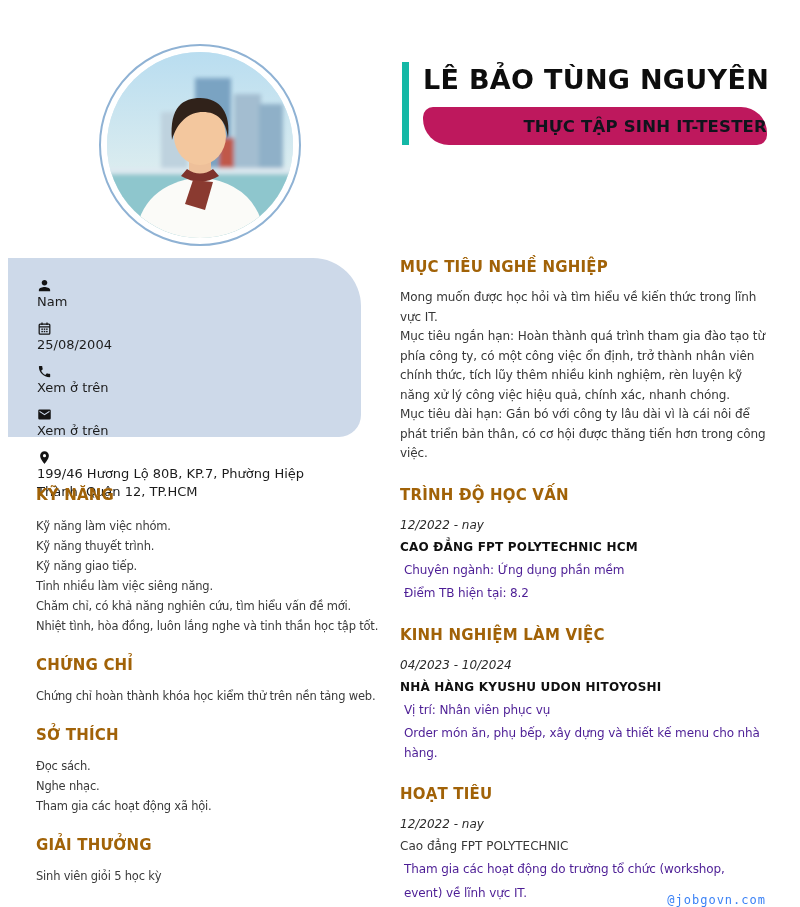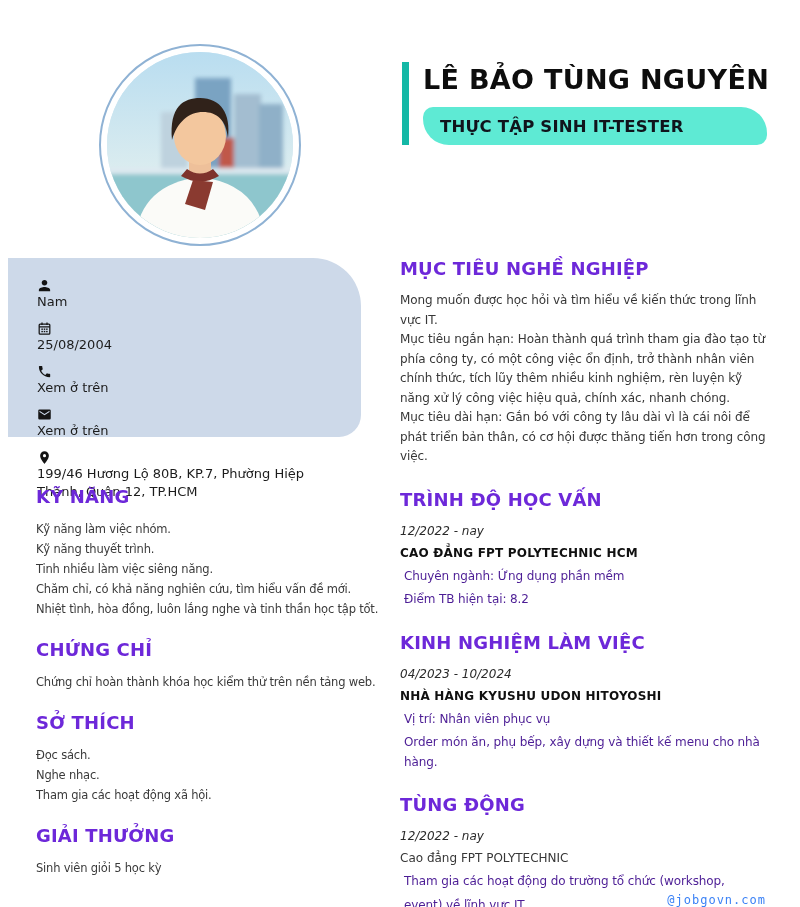--- a/index.html
+++ b/index.html
@@ -24,43 +24,43 @@
   
   .header-block {
     position:absolute; left:402px; top:62px; width:368px;
     border-left:7px solid #14b8a6; padding-left:14px; box-sizing:border-box;
   }
   .name {
     margin:1px 0 0 0; font-size:27px; font-weight:700; color:#0d0d0d;
     letter-spacing:0.3px; line-height:34px; white-space:nowrap;
   }
   .badge {
-    margin-top:10px; width:344px; height:38px; background:#5eead4;
+    margin-top:10px; width:344px; height:38px; background:#be185d;
     border-radius:10px 26px 10px 26px; display:flex; align-items:center;
-    box-sizing:border-box; padding-left:17px;
+    box-sizing:border-box; padding-left:17px;justify-content:flex-end;
   }
   .badge-text { font-size:16.5px; font-weight:700; color:#10141c; letter-spacing:0.2px; }
 
   
   .info-box {
     position:absolute; left:8px; top:258px; width:353px; height:179px;
     background:#cdd9e9; border-radius:0 48px 22px 0; box-sizing:border-box;
     padding:19px 22px 0 29px;
   }
   .c-row { display:flex; align-items:flex-start; margin-bottom:9px;flex-direction:column; }
   .c-icon { flex:0 0 15px; width:15px; height:15px; margin-right:14px; margin-top:1px; color:#141414; }
   .c-icon svg { display:block; width:15px; height:15px; }
   .c-text { font-size:13px; color:#1c1c1c; line-height:18px; }
 
   
   .left-col  { position:absolute; left:36px;  top:438px; width:345px;margin-top:48px; }
   .right-col { position:absolute; left:400px; top:258px; width:374px; }
 
   .sec-title {
-    margin:0 0 12px 0; font-size:18px; font-weight:700; color:#6d28d9;
+    margin:0 0 12px 0; font-size:15px; font-weight:700; color:#a16207;
     letter-spacing:0.2px; white-space:nowrap;
   }
   .l-sec + .l-sec { margin-top:20px; }
   .r-sec + .r-sec { margin-top:22px; }
 
   .l-line {
     margin:0; font-size:11.5px; letter-spacing:-0.2px; line-height:20px;
     color:#3a3a3a; white-space:nowrap;
   }
   .r-par { margin:0; font-size:12px; letter-spacing:-0.1px; line-height:19.5px; color:#373737; }
@@ -169,20 +169,21 @@
       </span>
       <span class="c-text">199/46 Hương Lộ 80B, KP.7, Phường Hiệp Thành, Quận 12, TP.HCM</span>
     </div>
   </div>
 
   <div class="left-col">
     <div class="l-sec">
       <h2 class="sec-title">KỸ NĂNG</h2>
       <p class="l-line">Kỹ năng làm việc nhóm.</p>
       <p class="l-line">Kỹ năng thuyết trình.</p>
+      <p class="l-line">Kỹ năng giao tiếp.</p>
       <p class="l-line">Tinh nhiều làm việc siêng năng.</p>
       <p class="l-line">Chăm chỉ, có khả năng nghiên cứu, tìm hiểu vấn đề mới.</p>
       <p class="l-line">Nhiệt tình, hòa đồng, luôn lắng nghe và tinh thần học tập tốt.</p>
     </div>
     <div class="l-sec">
       <h2 class="sec-title">CHỨNG CHỈ</h2>
       <p class="l-line">Chứng chỉ hoàn thành khóa học kiểm thử trên nền tảng web.</p>
     </div>
     <div class="l-sec">
       <h2 class="sec-title">SỞ THÍCH</h2>
@@ -211,21 +212,21 @@
       <p class="r-line">Điểm TB hiện tại: 8.2</p>
     </div>
     <div class="r-sec">
       <h2 class="sec-title">KINH NGHIỆM LÀM VIỆC</h2>
       <p class="r-date">04/2023 - 10/2024</p>
       <p class="r-org">NHÀ HÀNG KYUSHU UDON HITOYOSHI</p>
       <p class="r-line">Vị trí: Nhân viên phục vụ</p>
       <p class="r-line">Order món ăn, phụ bếp, xây dựng và thiết kế menu cho nhà hàng.</p>
     </div>
     <div class="r-sec">
-      <h2 class="sec-title">TÙNG ĐỘNG</h2>
+      <h2 class="sec-title">HOẠT TIÊU</h2>
       <p class="r-date">12/2022 - nay</p>
       <p class="r-org plain">Cao đẳng FPT POLYTECHNIC</p>
       <p class="r-line">Tham gia các hoạt động do trường tổ chức (workshop,</p>
       <p class="r-line">event) về lĩnh vực IT.</p>
     </div>
   </div>
 
   <div class="watermark">@jobgovn.com</div>
 
 </div>

